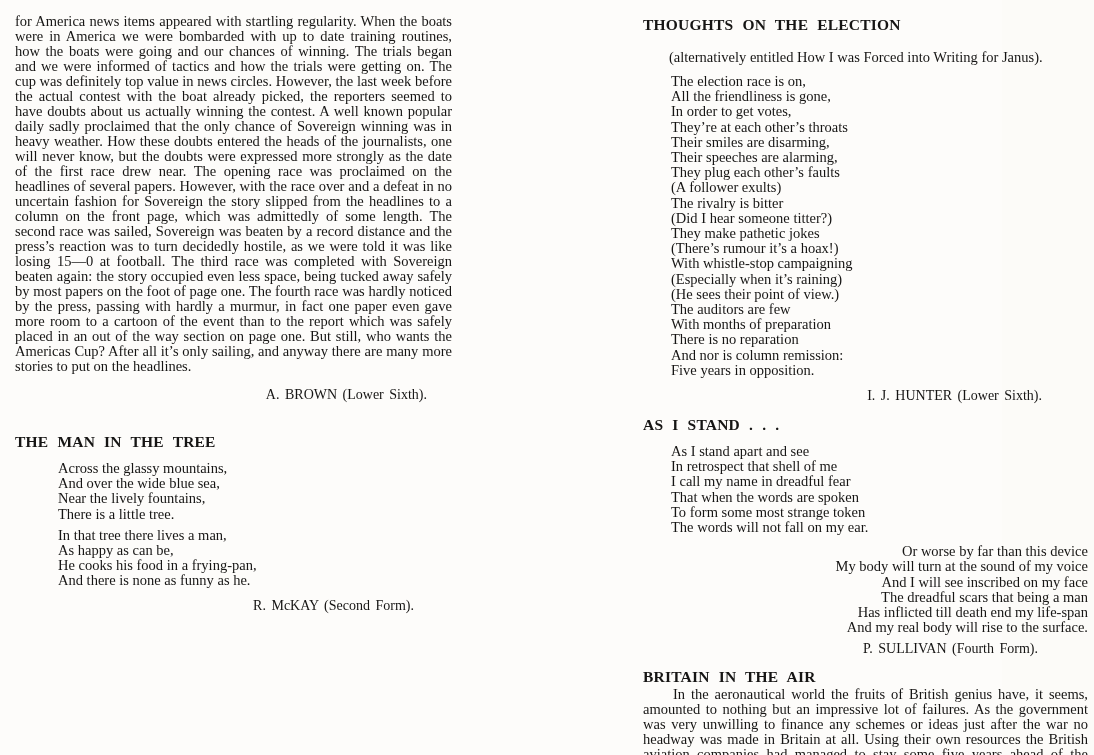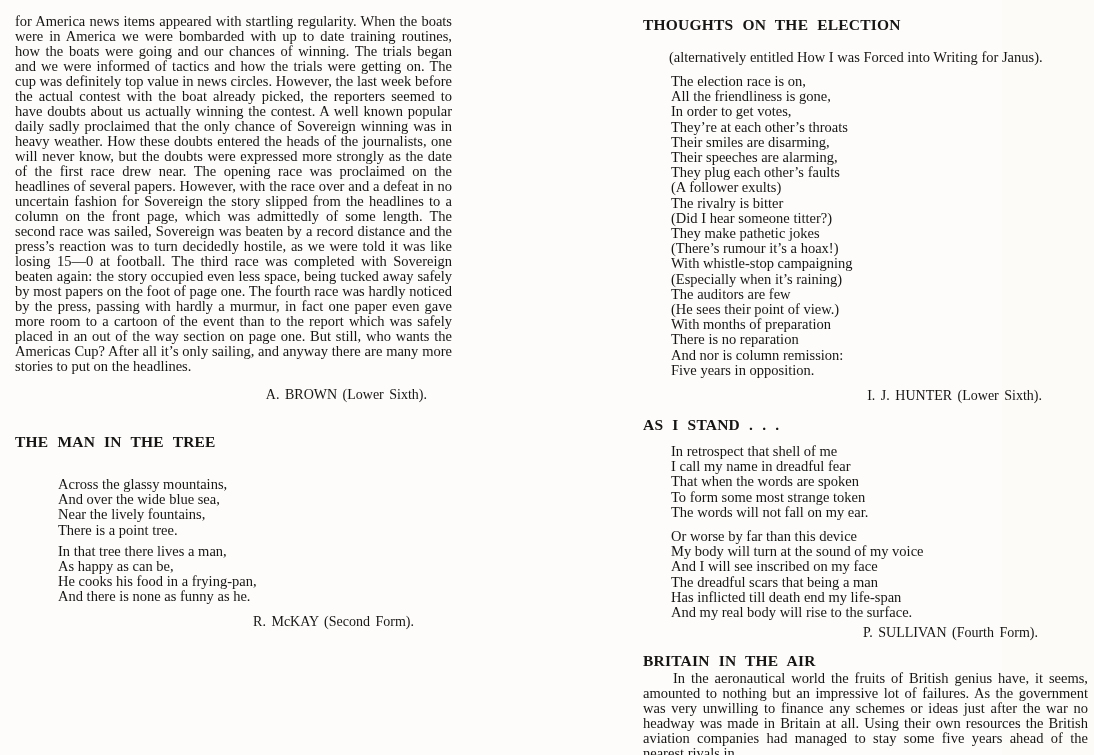--- a/index.html
+++ b/index.html
@@ -23,53 +23,53 @@
     font-size:15.5px; font-weight:bold;
     word-spacing:5px; letter-spacing:0.2px;
   }
   .poem { font-size:14.5px; line-height:15.2px; }
   .attribution { font-size:14px; text-align:right; word-spacing:2px; }
 
   
   .attr-brown   { margin-top:13px; padding-right:25px; }
   .h-man-tree   { margin-top:30px; }
   .poem-left    { margin-left:43px; }
-  .stanza-first { margin-top:26px; }
+  .stanza-first { margin-top:10px; }
   .stanza       { margin-top:6px; }
   .attr-mckay   { margin-top:9px; padding-right:38px; }
 
   
   .subtitle      { margin-top:16px; text-indent:26px; }
   .election-poem { margin-top:9px; }
   .poem-right    { margin-left:28px; }
   .attr-hunter   { margin-top:10px; padding-right:46px; }
   .h-as-i-stand  { margin-top:12px; }
   .stanza-a      { margin-top:10px; }
-  .stanza-b      { margin-top:9px; }
+  .stanza-b      { margin-top:9px;text-align:right; }
   .attr-sullivan { margin-top:5px; padding-right:50px; }
   .h-britain     { margin-top:11px; }
   .britain-text  { margin-top:1px; text-indent:30px; }
 </style>
 </head>
 <body>
 
 <div class="page">
 
   <div class="column col-left">
     <p class="body-text">for America news items appeared with startling regularity. When the boats were in America we were bombarded with up to date training routines, how the boats were going and our chances of winning. The trials began and we were informed of tactics and how the trials were getting on. The cup was definitely top value in news circles. However, the last week before the actual contest with the boat already picked, the reporters seemed to have doubts about us actually winning the contest. A well known popular daily sadly proclaimed that the only chance of Sovereign winning was in heavy weather. How these doubts entered the heads of the journalists, one will never know, but the doubts were expressed more strongly as the date of the first race drew near. The opening race was proclaimed on the headlines of several papers. However, with the race over and a defeat in no uncertain fashion for Sovereign the story slipped from the headlines to a column on the front page, which was admittedly of some length. The second race was sailed, Sovereign was beaten by a record distance and the press’s reaction was to turn decidedly hostile, as we were told it was like losing 15—0 at football. The third race was completed with Sovereign beaten again: the story occupied even less space, being tucked away safely by most papers on the foot of page one. The fourth race was hardly noticed by the press, passing with hardly a murmur, in fact one paper even gave more room to a cartoon of the event than to the report which was safely placed in an out of the way section on page one. But still, who wants the Americas Cup? After all it’s only sailing, and anyway there are many more stories to put on the headlines.</p>
 
     <div class="attribution attr-brown">A. BROWN (Lower Sixth).</div>
 
     <h2 class="section-heading h-man-tree">THE MAN IN THE TREE</h2>
 
     <div class="poem poem-left stanza-first">
         <div class="poem-line">Across the glassy mountains,</div>
         <div class="poem-line">And over the wide blue sea,</div>
         <div class="poem-line">Near the lively fountains,</div>
-        <div class="poem-line">There is a point tree.</div>
+        <div class="poem-line">There is a little tree.</div>
       </div>
     <div class="poem poem-left stanza">
         <div class="poem-line">In that tree there lives a man,</div>
         <div class="poem-line">As happy as can be,</div>
         <div class="poem-line">He cooks his food in a frying-pan,</div>
         <div class="poem-line">And there is none as funny as he.</div>
       </div>
 
     <div class="attribution attr-mckay">R. McKAY (Second Form).</div>
   </div>
@@ -87,33 +87,34 @@
         <div class="poem-line">Their smiles are disarming,</div>
         <div class="poem-line">Their speeches are alarming,</div>
         <div class="poem-line">They plug each other’s faults</div>
         <div class="poem-line">(A follower exults)</div>
         <div class="poem-line">The rivalry is bitter</div>
         <div class="poem-line">(Did I hear someone titter?)</div>
         <div class="poem-line">They make pathetic jokes</div>
         <div class="poem-line">(There’s rumour it’s a hoax!)</div>
         <div class="poem-line">With whistle-stop campaigning</div>
         <div class="poem-line">(Especially when it’s raining)</div>
+        <div class="poem-line">(He sees their point of view.)</div>
         <div class="poem-line">The auditors are few</div>
-        <div class="poem-line">(He sees their point of view.)</div>
         <div class="poem-line">With months of preparation</div>
         <div class="poem-line">There is no reparation</div>
         <div class="poem-line">And nor is column remission:</div>
         <div class="poem-line">Five years in opposition.</div>
       </div>
 
     <div class="attribution attr-hunter">I. J. HUNTER (Lower Sixth).</div>
 
     <h2 class="section-heading h-as-i-stand">AS I STAND . . .</h2>
 
     <div class="poem poem-right stanza-a">
+        <div class="poem-line">As I stand apart and see</div>
         <div class="poem-line">In retrospect that shell of me</div>
         <div class="poem-line">I call my name in dreadful fear</div>
         <div class="poem-line">That when the words are spoken</div>
         <div class="poem-line">To form some most strange token</div>
         <div class="poem-line">The words will not fall on my ear.</div>
       </div>
     <div class="poem poem-right stanza-b">
         <div class="poem-line">Or worse by far than this device</div>
         <div class="poem-line">My body will turn at the sound of my voice</div>
         <div class="poem-line">And I will see inscribed on my face</div>

